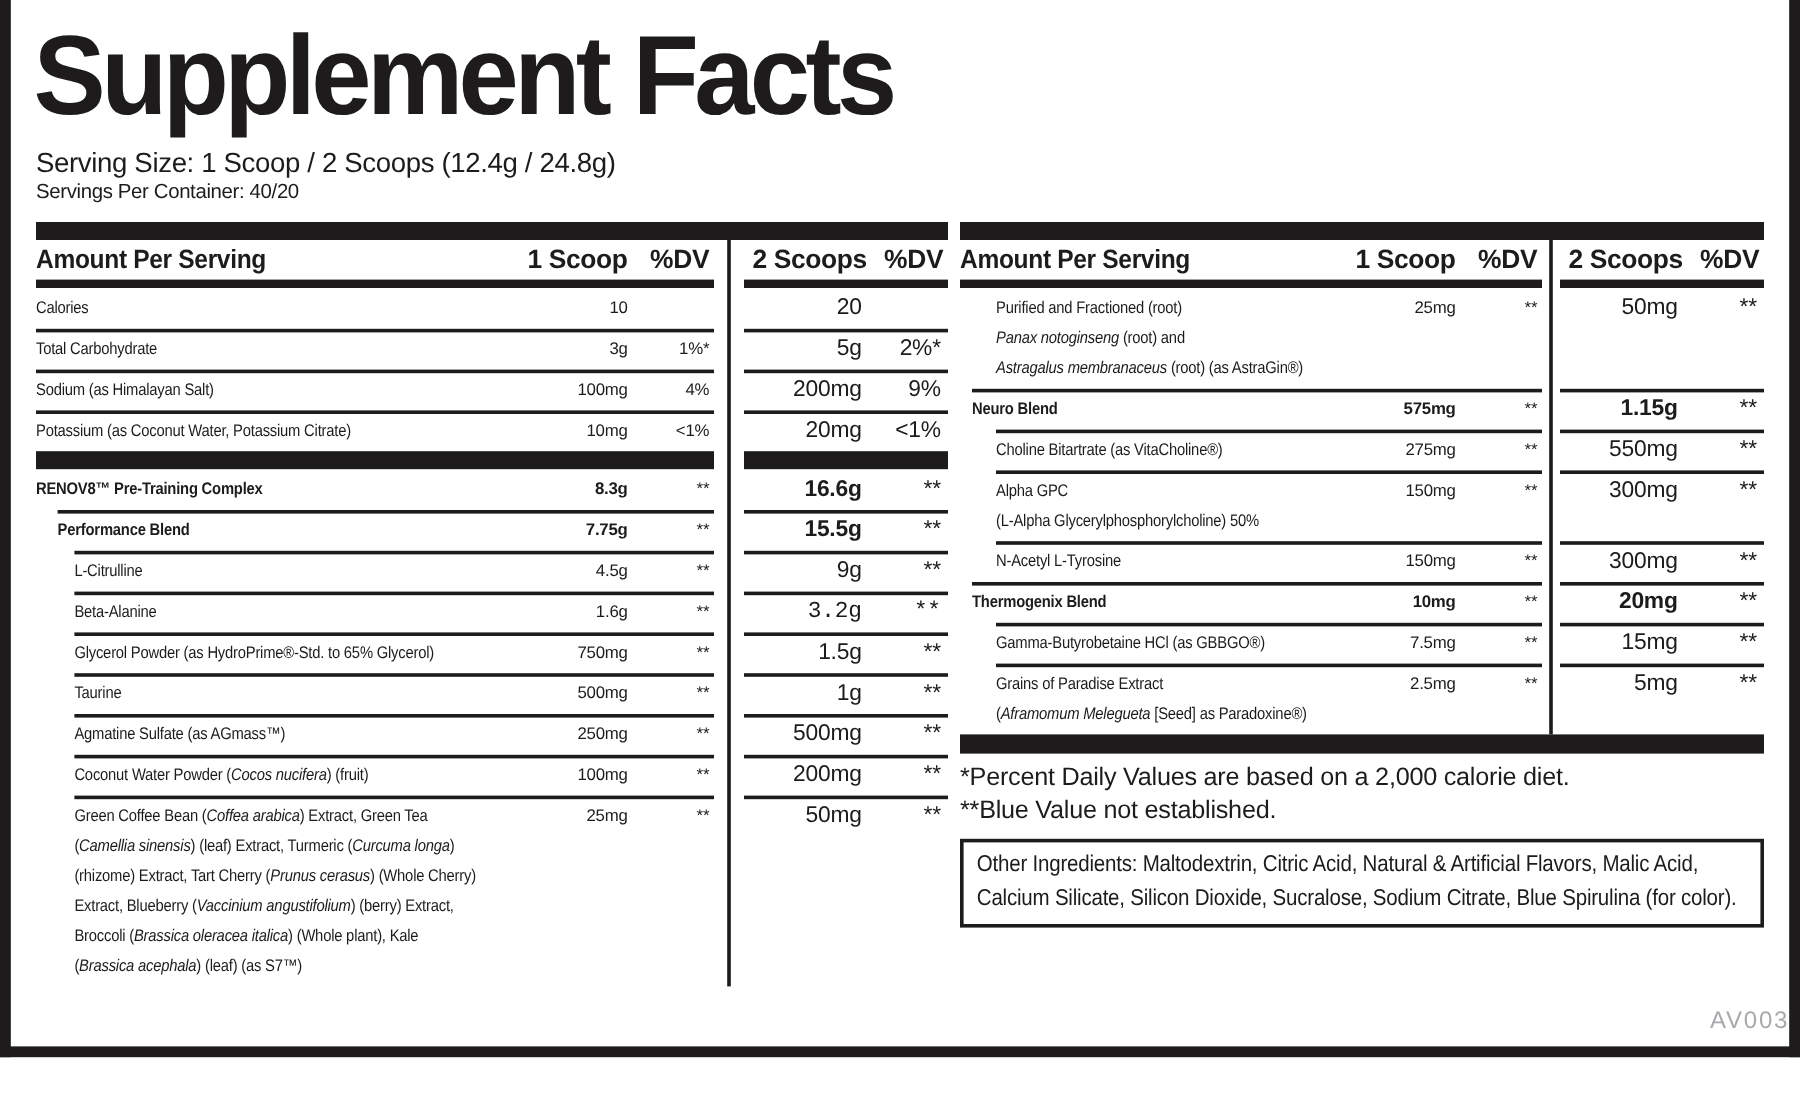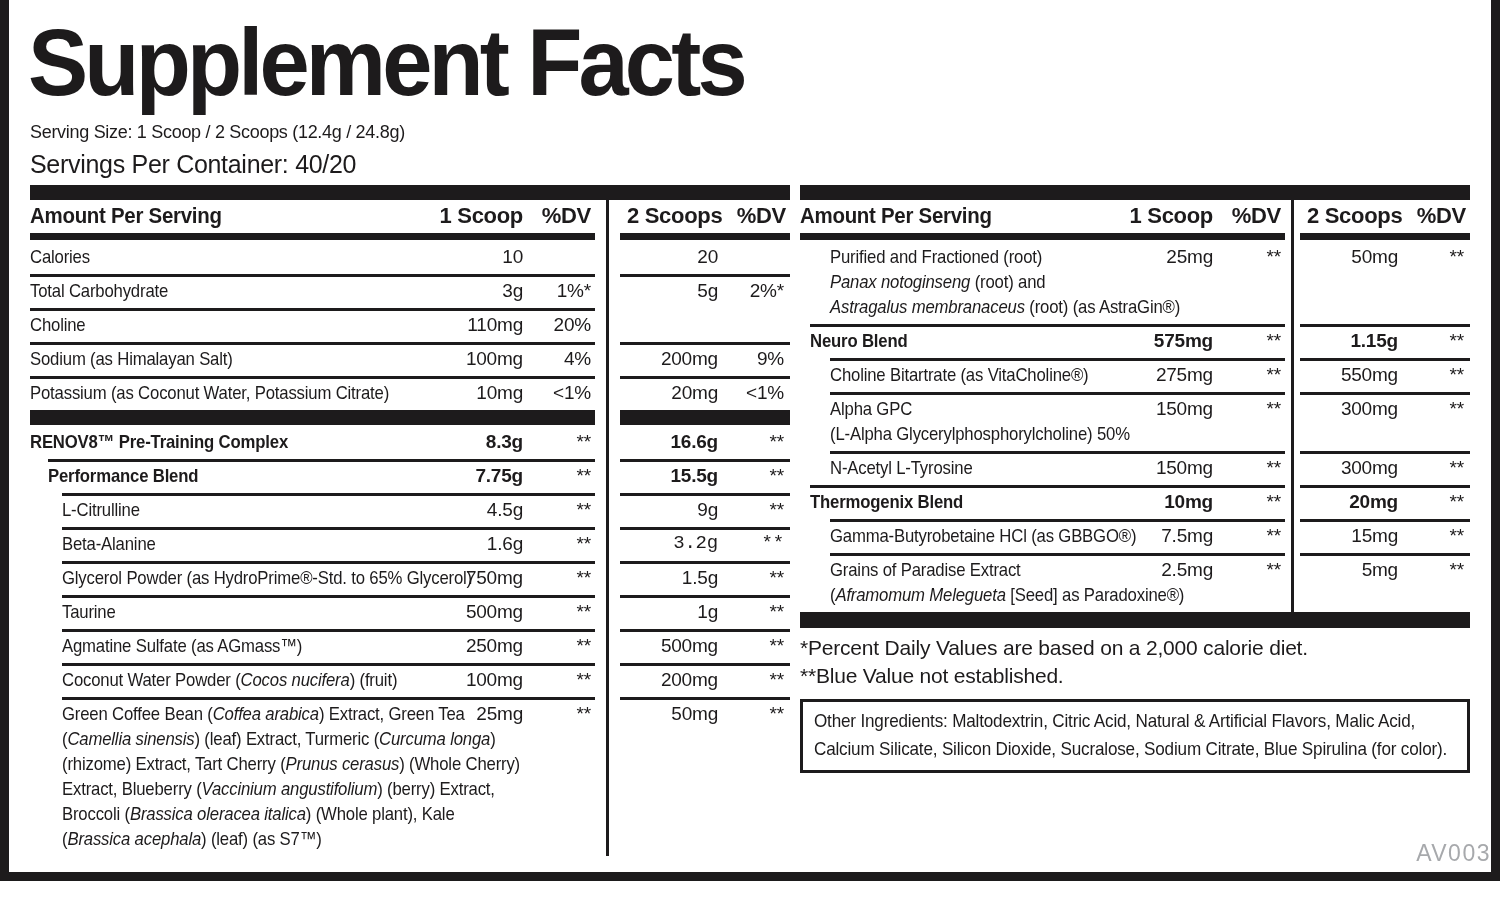--- a/index.html
+++ b/index.html
@@ -10,42 +10,42 @@
   body{font-family:"Liberation Sans", sans-serif;color:var(--ink);}
   .sheet{position:relative;width:1500px;height:920px;background:#fff;overflow:hidden;}
 
   
   .edge-left{position:absolute;left:0;top:0;width:9px;height:881px;background:var(--ink);}
   .edge-right{position:absolute;left:1491px;top:0;width:9px;height:881px;background:var(--ink);}
   .edge-bottom{position:absolute;left:0;top:872px;width:1500px;height:9px;background:var(--ink);}
 
   
   .title{position:absolute;left:28px;top:16px;font-size:94px;font-weight:bold;letter-spacing:-4px;line-height:1;white-space:nowrap;transform:scaleX(0.96);transform-origin:0 0;}
-  .serv1{position:absolute;left:30px;top:122px;font-size:18px;letter-spacing:-0.3px;}
-  .serv2{position:absolute;left:30px;top:150px;font-size:25px;letter-spacing:-0.3px;}
+  .serv1{position:absolute;left:30px;top:122px;font-size:23px;letter-spacing:-0.3px;}
+  .serv2{position:absolute;left:30px;top:150px;font-size:17px;letter-spacing:-0.3px;}
 
   
   .panel{position:absolute;top:185px;display:grid;grid-auto-rows:auto;}
   .lp{left:30px;width:760px;grid-template-columns:565px 25px 170px;}
   .rcol{position:absolute;left:800px;top:185px;width:670px;}
   .rp{position:relative;display:grid;grid-template-columns:485px 15px 170px;}
 
   .topbar{grid-column:1 / -1;grid-row:1;height:15px;background:var(--ink);}
   .vdiv{position:absolute;width:3px;background:var(--ink);}
   .lp .vdiv{left:576px;top:15px;bottom:0;}
   .rp .vdiv{left:491px;top:15px;height:calc(100% - 31px);}
 
   .hcell{grid-row:2;position:relative;border-bottom:7px solid var(--ink);padding:3px 0 4px;font-weight:bold;font-size:22px;letter-spacing:-0.3px;}
   .hmain{grid-column:1;}
   .hscoop{grid-column:3;padding-left:7px;}
   .hname{display:inline-block;transform:scaleX(0.93);transform-origin:0 0;white-space:nowrap;}
   .habs1{position:absolute;right:72px;top:3px;}
   .habs2{position:absolute;right:4px;top:3px;}
 
-  .mcell{grid-column:1;position:relative;padding:4px 0 5px;padding-left:var(--ind,0px);font-size:19px;letter-spacing:-0.2px;line-height:25px;}
+  .mcell{grid-column:1;position:relative;padding:4px 0 5px;padding-left:var(--ind,0px);font-size:14px;letter-spacing:-0.2px;line-height:25px;}
   .scell{grid-column:3;position:relative;font-size:19px;letter-spacing:-0.2px;line-height:25px;}
   .iname{display:block;white-space:nowrap;min-width:0;transform:scaleX(0.88);transform-origin:0 0;}
   .amt{position:absolute;right:72px;top:4px;white-space:nowrap;}
   .dv{position:absolute;right:4px;top:4px;white-space:nowrap;font-weight:normal;}
   .scell .dv{right:6px;}
   .b .iname,.b .amt{font-weight:bold;}
   .rule::before{content:"";position:absolute;left:var(--ind,0px);right:0;top:0;height:3px;background:var(--ink);}
   .scell.rule::before{left:0;}
 
   .lp .i0{--ind:0px;} .lp .i1{--ind:18px;} .lp .i2{--ind:32px;}
@@ -56,21 +56,21 @@
   .fullbar{grid-column:1 / -1;height:16px;background:var(--ink);}
 
   .it{font-style:italic;}
 
   
   .footnotes{margin-top:6px;font-size:21px;letter-spacing:-0.2px;line-height:28px;}
   .oi-box{margin-top:9px;border:3px solid var(--ink);padding:5px 11px 7px;font-size:19px;line-height:28px;}
   .oi-line{white-space:nowrap;transform:scaleX(0.9);transform-origin:0 0;letter-spacing:-0.2px;}
   .contains{margin-top:17px;padding-left:30px;font-size:21px;letter-spacing:-0.2px;}
 
-  .code{position:absolute;right:9px;top:840px;font-size:23px;letter-spacing:1.5px;color:var(--muted);}
+  .code{position:absolute;right:9px;top:840px;font-size:20px;letter-spacing:1.5px;color:var(--muted);}
 </style>
 </head>
 <body>
 
 <div class="sheet">
 
   <div class="edge-left"></div>
   <div class="edge-right"></div>
   <div class="edge-bottom"></div>
 
@@ -100,25 +100,20 @@
         <span class="dv"></span>
       </div>
       <div class="mcell i0 rule" style="grid-row: 4;">
         <div class="iname"><span>Total Carbohydrate</span></div>
         <span class="amt">3g</span>
         <span class="dv">1%*</span>
       </div>
       <div class="scell rule" style="grid-row: 4;">
         <span class="amt">5g</span>
         <span class="dv">2%*</span>
-      </div>
-      <div class="mcell i0 rule" style="grid-row: 5;">
-        <div class="iname"><span>Choline</span></div>
-        <span class="amt">110mg</span>
-        <span class="dv">20%</span>
       </div>
       <div class="mcell i0 rule" style="grid-row: 6;">
         <div class="iname"><span>Sodium (as Himalayan Salt)</span></div>
         <span class="amt">100mg</span>
         <span class="dv">4%</span>
       </div>
       <div class="scell rule" style="grid-row: 6;">
         <span class="amt">200mg</span>
         <span class="dv">9%</span>
       </div>

